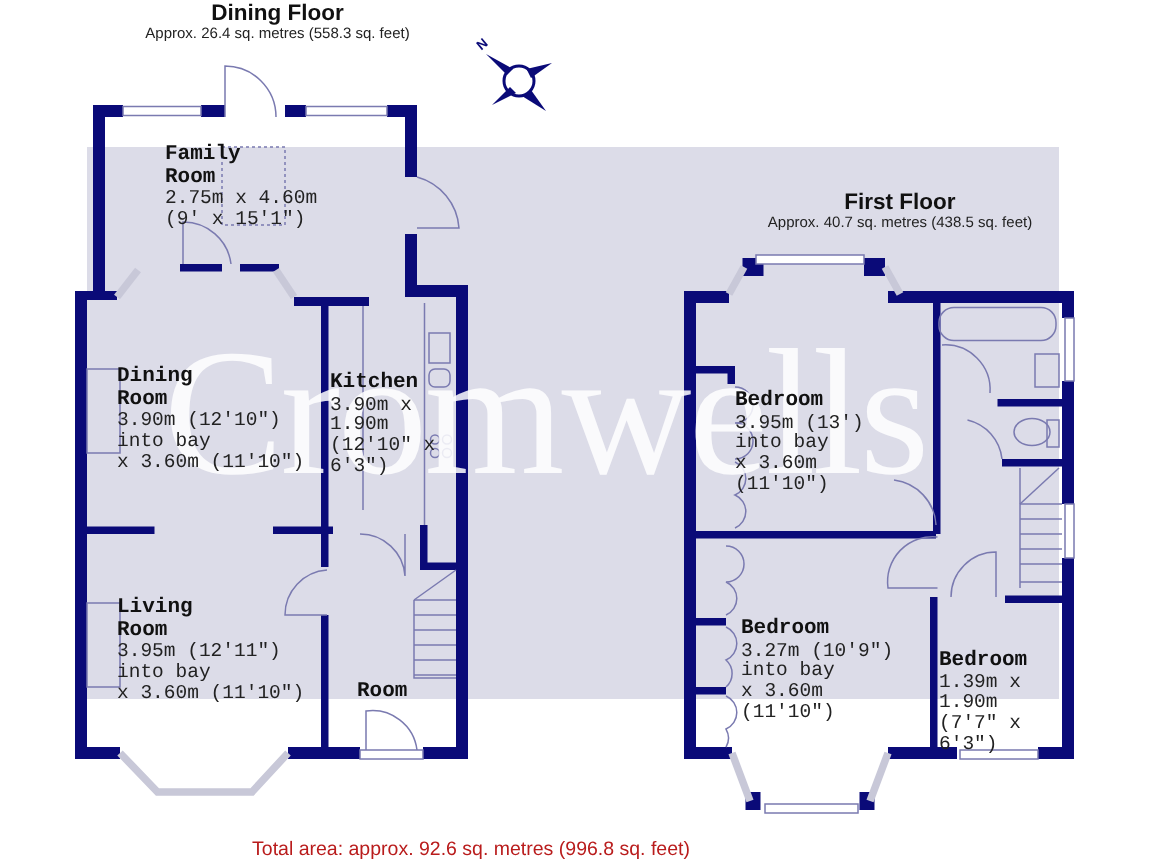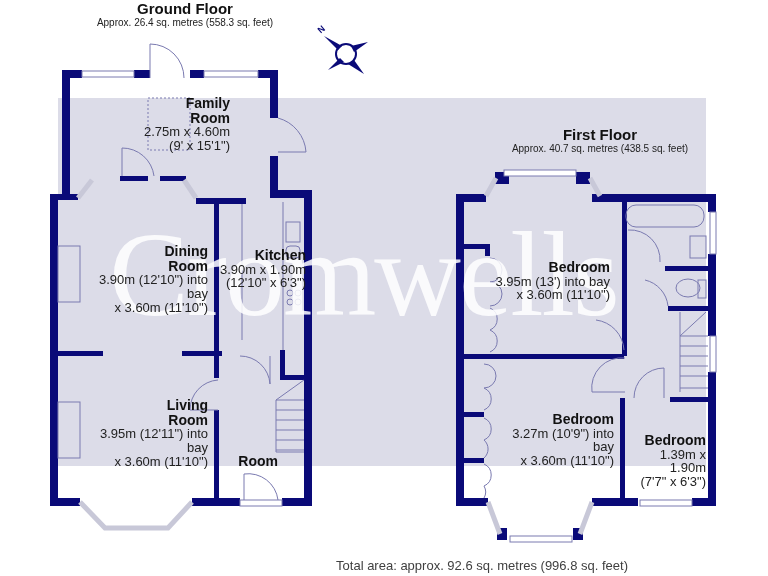--- a/index.html
+++ b/index.html
@@ -1,26 +1,26 @@
 <!DOCTYPE html>
 <html><head>
 <meta charset="utf-8">
 <style>
   html, body { margin:0; padding:0; background:#ffffff; }
   body { width:768px; height:576px; position:relative; overflow:hidden; font-family:"Liberation Sans", sans-serif; }
   .band { position:absolute; left:58px; top:98px; width:648px; height:368px; background:#dcdce8; }
   svg.plan { position:absolute; left:0; top:0; }
-  .lbl { position:absolute; text-align:right; color:#111; font-family:Liberation Sans, sans-serif; line-height:1.05; }
+  .lbl { position:absolute; text-align:left; color:#111; font-family:Liberation Mono, monospace; line-height:1.05; }
   .lbl .name { font-weight:bold; font-size:14px; display:block; }
   .lbl .dim { font-size:13px; display:block; color:#222; }
   .floor-title { position:absolute; text-align:center; font-family:"Liberation Sans", sans-serif; }
   .floor-title .t { font-weight:bold; font-size:15px; display:block; color:#111; }
   .floor-title .s { font-size:10px; display:block; color:#222; }
   .watermark { position:absolute; left:109px; top:215px; font-family:"Liberation Serif", serif; font-size:120px; color:rgba(255,255,255,0.85); letter-spacing:-2px; line-height:1; white-space:nowrap; pointer-events:none; }
-  .total { position:absolute; left:0; width:628px; top:558px; text-align:right; font-size:13px; color:#404040; }
+  .total { position:absolute; left:0; width:628px; top:558px; text-align:center; font-size:13px; color:#b91c1c; }
 </style>
 </head>
 <body>
 
 <div class="band"></div>
 
 <svg class="plan" width="768" height="576" viewBox="0 0 768 576">
   <g fill="#0a0a78">
 
     <rect x="62" y="70" width="8" height="130"></rect>
@@ -138,21 +138,21 @@
     <polygon points="22,-12 8,-2 5,-8" fill="#0a0a78"></polygon>
     <polygon points="-18,16 -6,4 -2,8" fill="#0a0a78"></polygon>
     <polygon points="18,20 8,6 2,10" fill="#0a0a78"></polygon>
     <text x="-28" y="-22" font-size="9" fill="#0a0a78" font-family="Liberation Sans, sans-serif" font-weight="bold" transform="rotate(-40,-24,-25)">N</text>
   </g>
 </svg>
 
 <div class="watermark">Cromwells</div>
 
 <div class="floor-title" style="left:60px;top:0;width:250px;">
-  <span class="t">Ground Floor</span>
+  <span class="t">Dining Floor</span>
   <span class="s">Approx. 26.4 sq. metres (558.3 sq. feet)</span>
 </div>
 <div class="floor-title" style="left:480px;top:126px;width:240px;">
   <span class="t">First Floor</span>
   <span class="s">Approx. 40.7 sq. metres (438.5 sq. feet)</span>
 </div>
 
 <div class="lbl" style="left:110px;top:96px;width:120px;">
   <span class="name">Family</span>
   <span class="name">Room</span>

